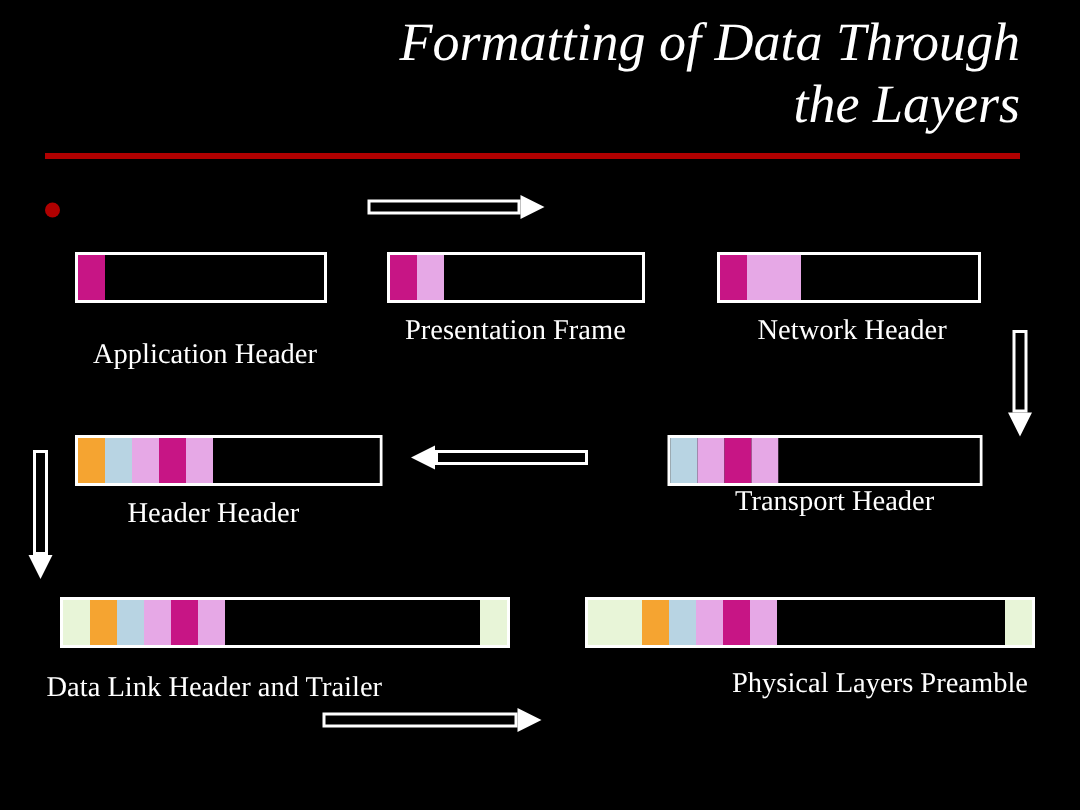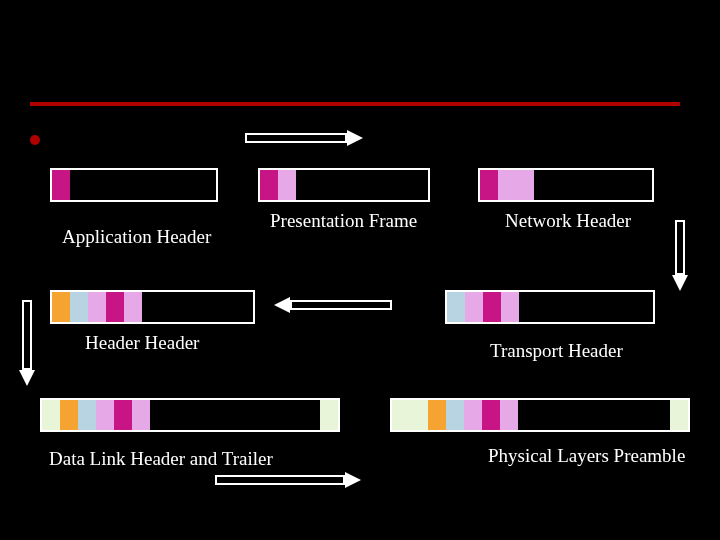--- a/index.html
+++ b/index.html
@@ -84,21 +84,22 @@
     border-left: 8px solid transparent;
     border-right: 8px solid transparent;
     border-top: 16px solid #fff;
   }
   .hollow { background: #000; }
 </style>
 </head>
 <body>
 
 <div class="title">
-  <br>
+  <span>Formatting of Data Through</span><br>
+  <span>the Layers</span>
 </div>
 <div class="title-underline"></div>
 <div class="bullet"></div>
 
 <div class="packet" style="left:50px; top:168px; width:168px;">
   <div class="seg magenta" style="width:18px"></div>
   <div class="seg black" style="flex:1"></div>
 </div>
 
 <div class="packet" style="left:258px; top:168px; width:172px;">
@@ -132,21 +133,21 @@
 
 <div class="packet" style="left:445px; top:290px; width:210px;">
   <div class="seg ltblue" style="width:18px"></div>
   <div class="seg violet" style="width:18px"></div>
   <div class="seg magenta" style="width:18px"></div>
   <div class="seg violet" style="width:18px"></div>
   <div class="seg black" style="flex:1"></div>
 </div>
 
 <div class="label" style="left:85px; top:332px;">Header Header</div>
-<div class="label" style="left:490px; top:340px;">Transport Header</div>
+<div class="label" style="left:490px; top:324px;">Transport Header</div>
 
 <div class="arrow-shaft hollow" style="left:290px; top:300px; width:102px; height:10px;"></div>
 <div class="arrow-head-left" style="left:274px; top:297px;"></div>
 
 <div class="arrow-shaft hollow" style="left:675px; top:220px; width:10px; height:55px;"></div>
 <div class="arrow-head-down" style="left:672px; top:275px;"></div>
 
 <div class="arrow-shaft hollow" style="left:22px; top:300px; width:10px; height:70px;"></div>
 <div class="arrow-head-down" style="left:19px; top:370px;"></div>
 
@@ -166,17 +167,17 @@
   <div class="seg palegrn" style="width:18px"></div>
   <div class="seg orange" style="width:18px"></div>
   <div class="seg ltblue" style="width:18px"></div>
   <div class="seg violet" style="width:18px"></div>
   <div class="seg magenta" style="width:18px"></div>
   <div class="seg violet" style="width:18px"></div>
   <div class="seg black" style="flex:1"></div>
   <div class="seg palegrn" style="width:18px"></div>
 </div>
 
-<div class="label" style="left:49px; top:448px;">Data Link Header and Trailer</div>
+<div class="label" style="left:31px; top:448px;">Data Link Header and Trailer</div>
 <div class="label" style="left:488px; top:445px;">Physical Layers Preamble</div>
 
 <div class="arrow-shaft hollow" style="left:215px; top:475px; width:130px; height:10px;"></div>
 <div class="arrow-head-right" style="left:345px; top:472px;"></div>
 
 </body></html>

